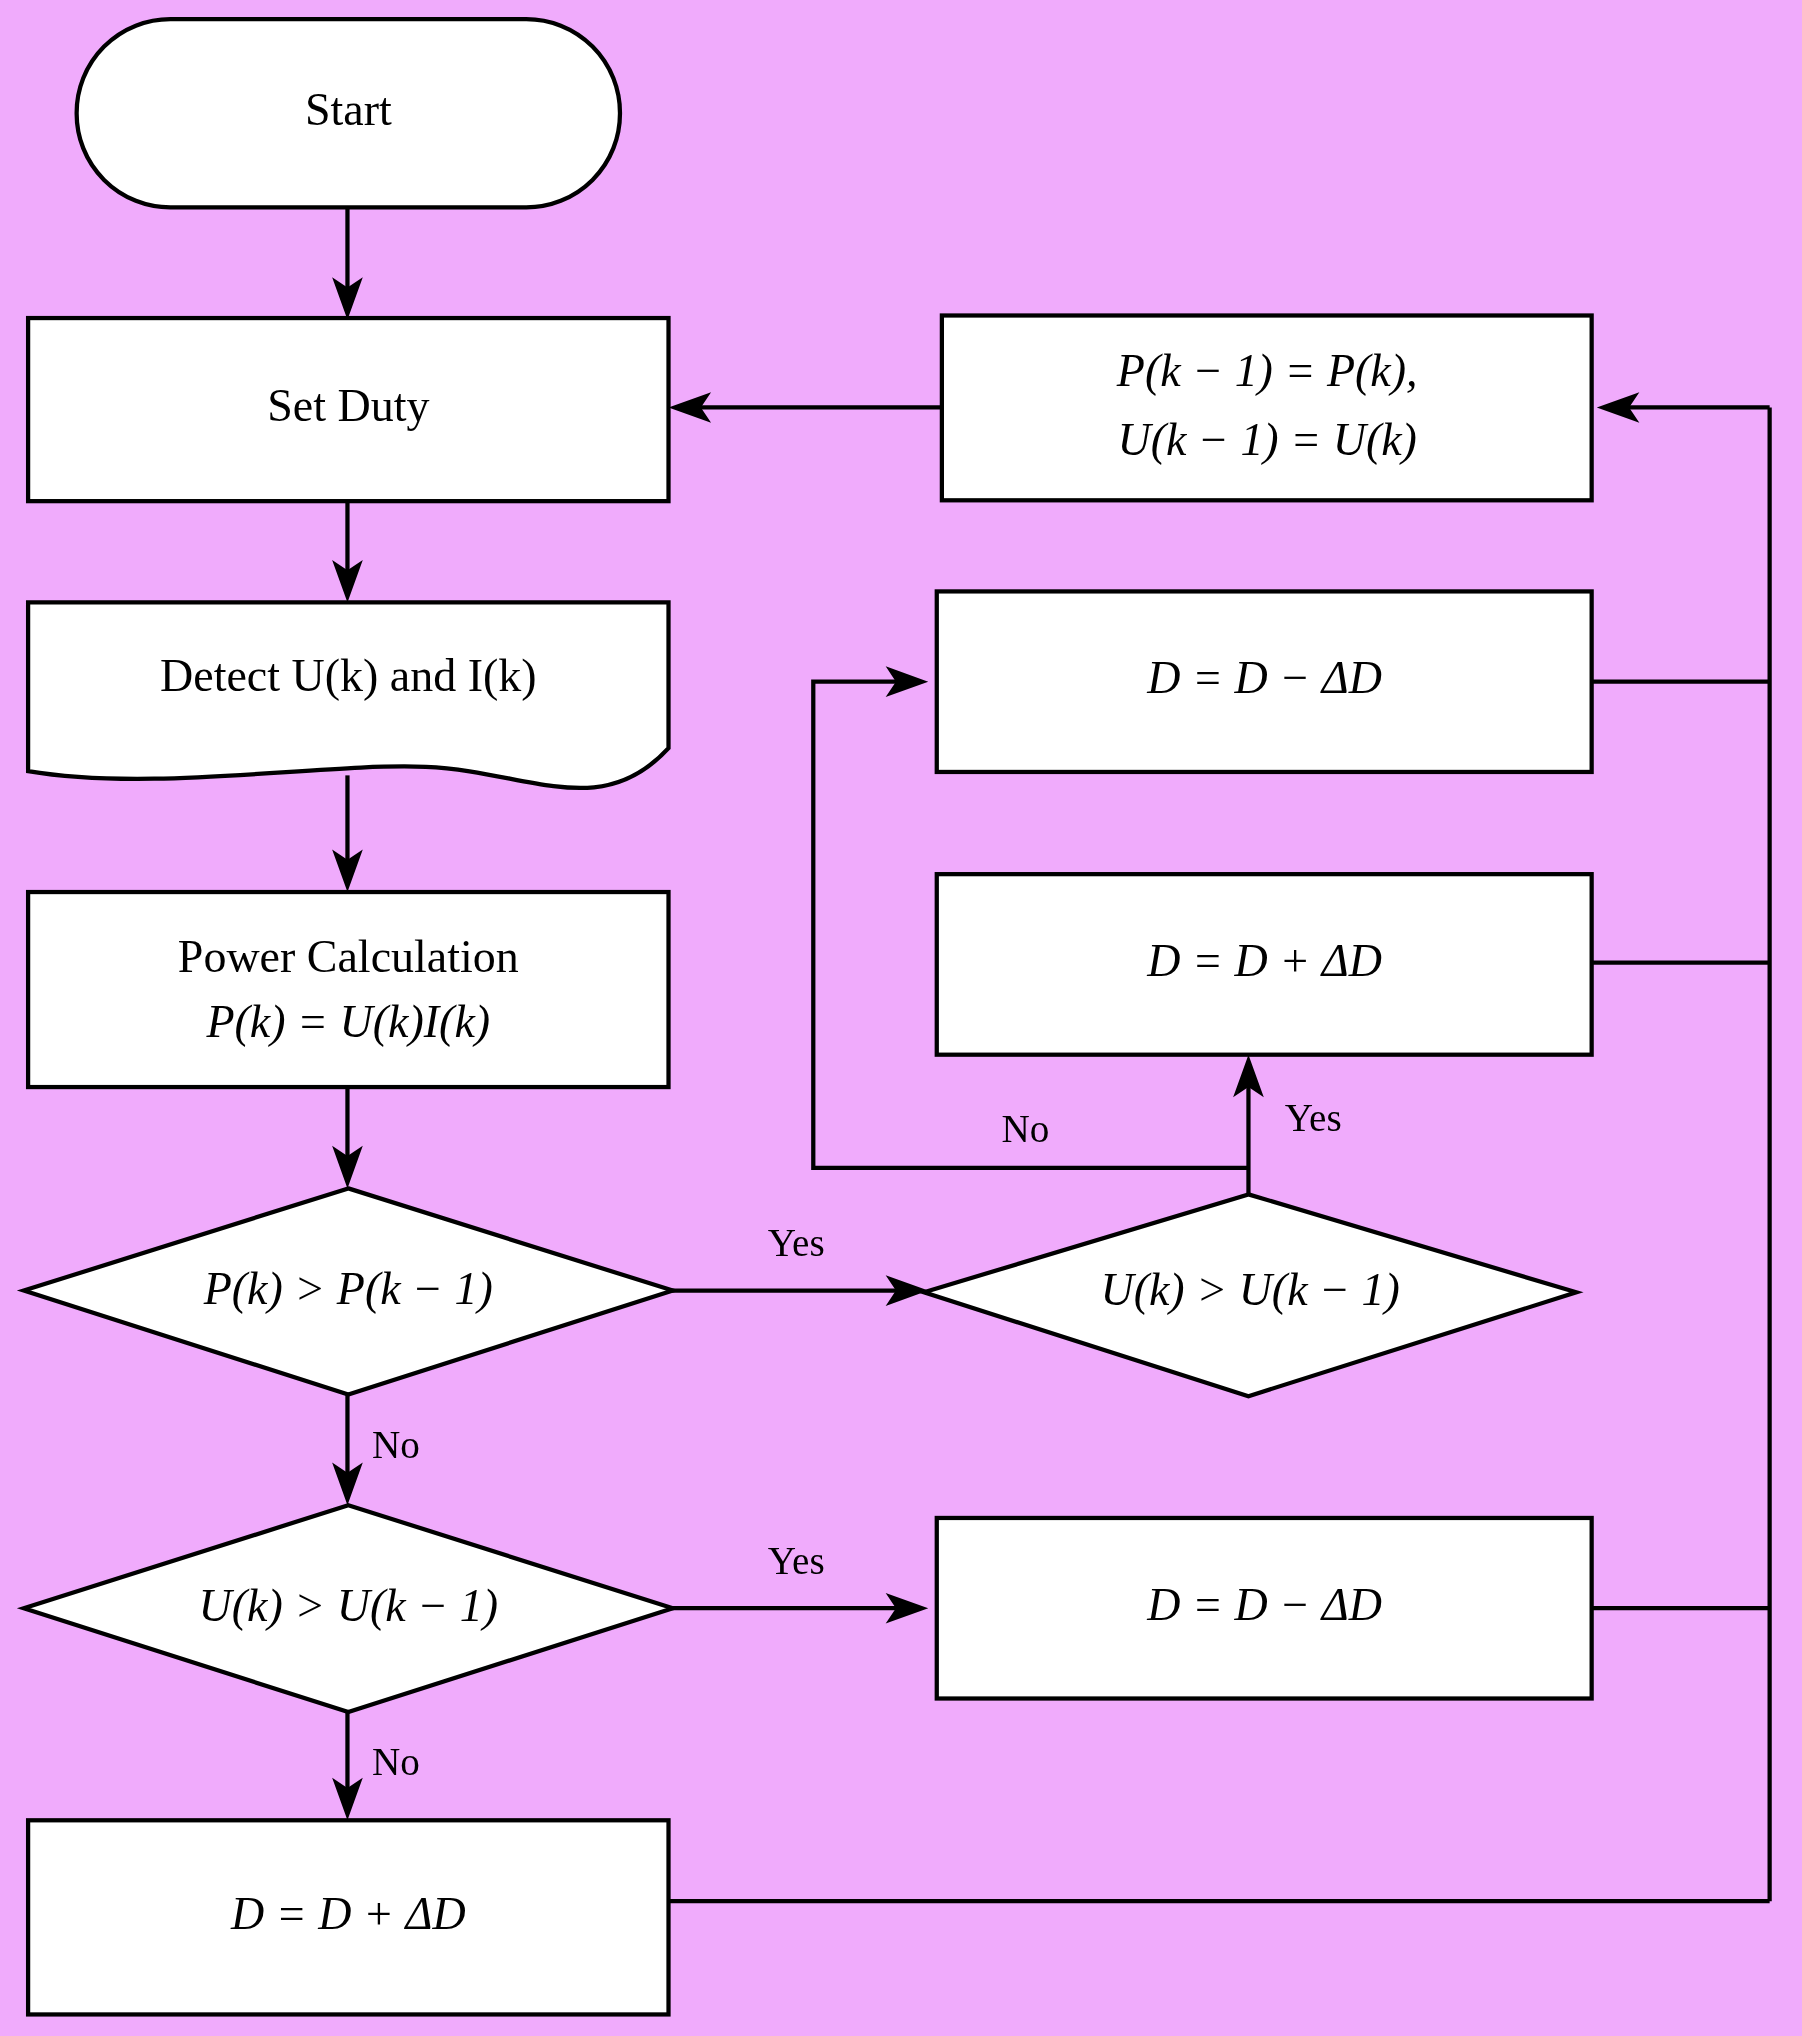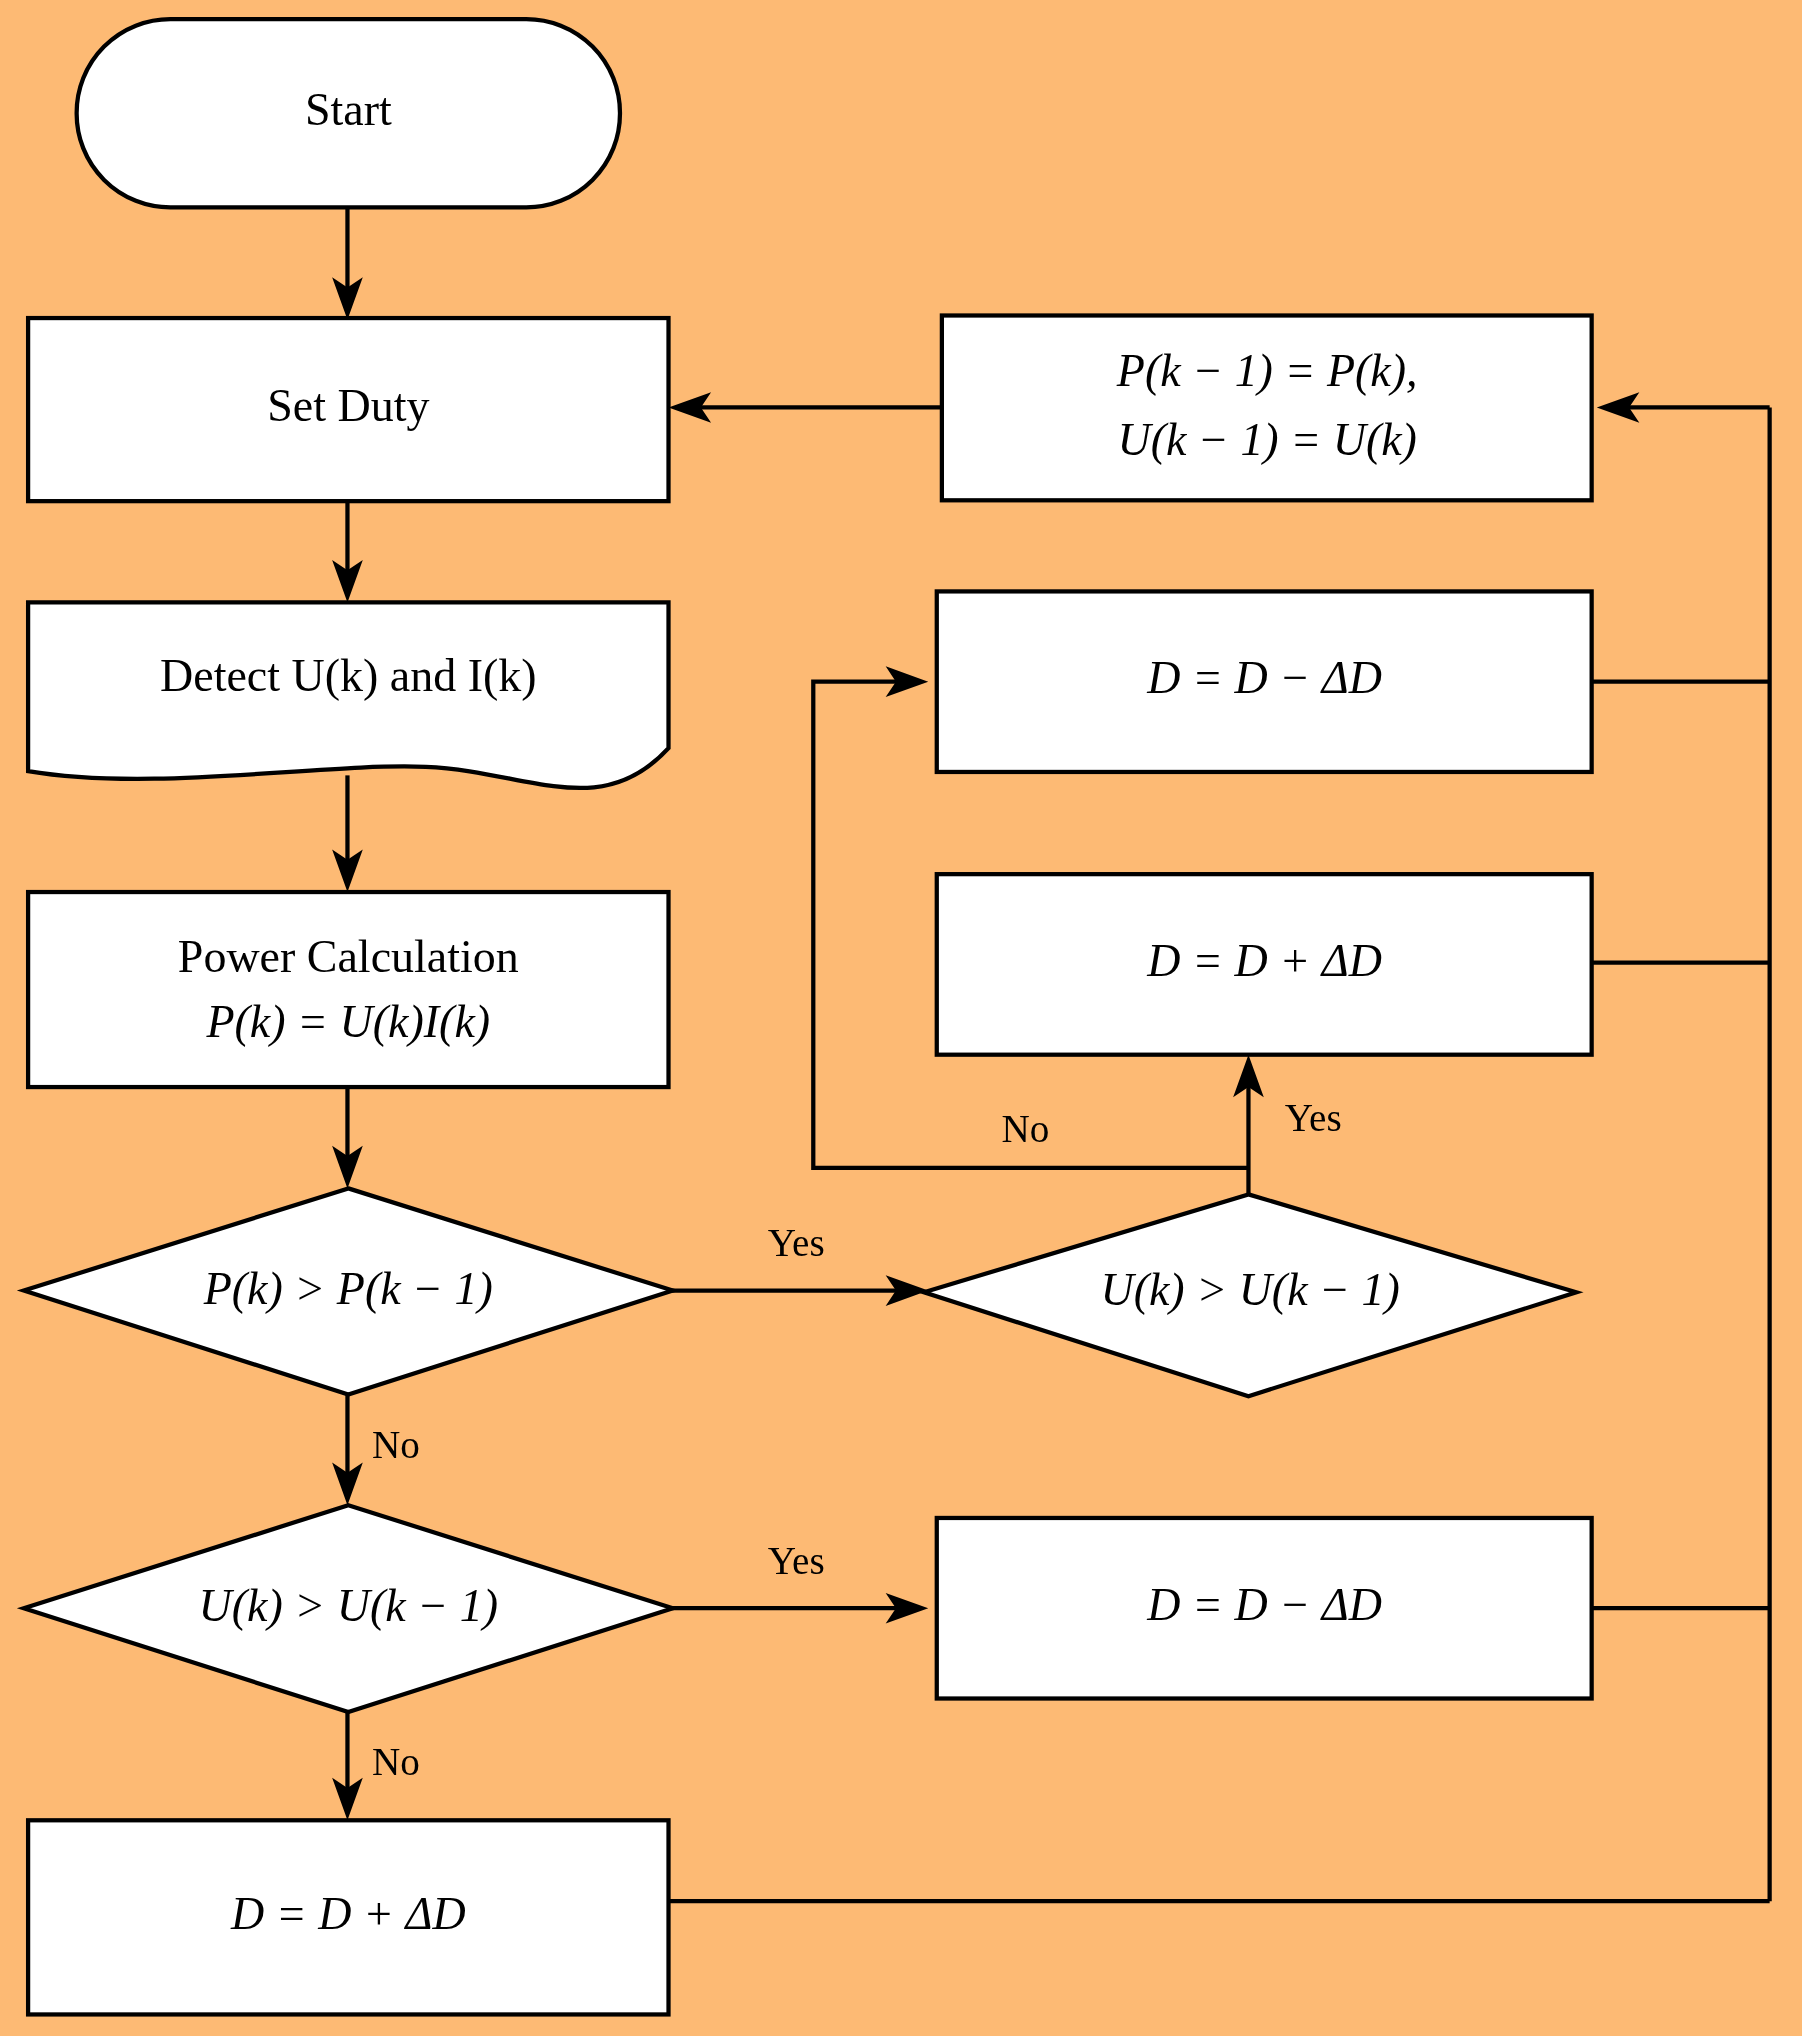--- a/index.html
+++ b/index.html
@@ -9,21 +9,21 @@
   }
   body {
     width: 1802px;
     height: 2037px;
     font-family: "Liberation Serif", "DejaVu Serif", serif;
   }
   #flowchart-root {
     position: relative;
     width: 1802px;
     height: 2037px;
-    background: #fdba74;
+    background: #f0abfc;
   }
   svg.fc {
     display: block;
     width: 1802px;
     height: 2037px;
   }
   .shape {
     fill: #ffffff;
     stroke: #000000;
     stroke-width: 5;

